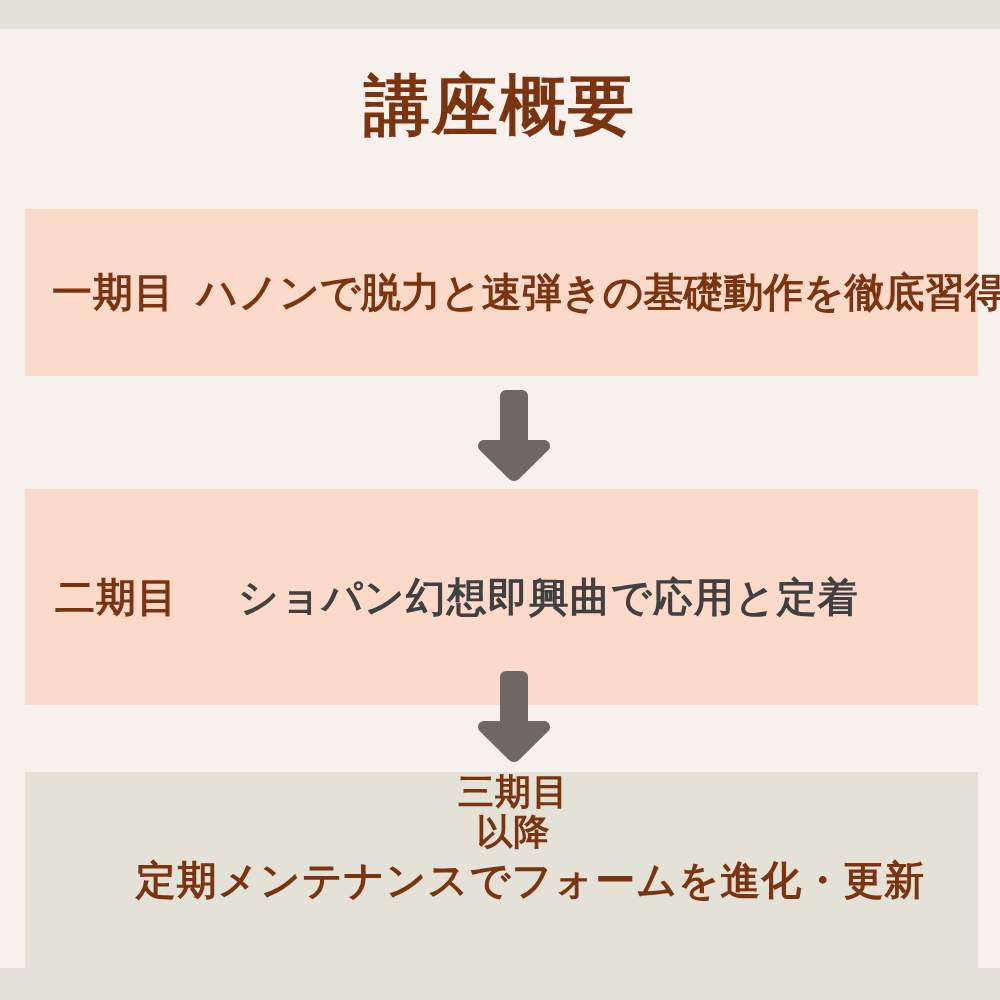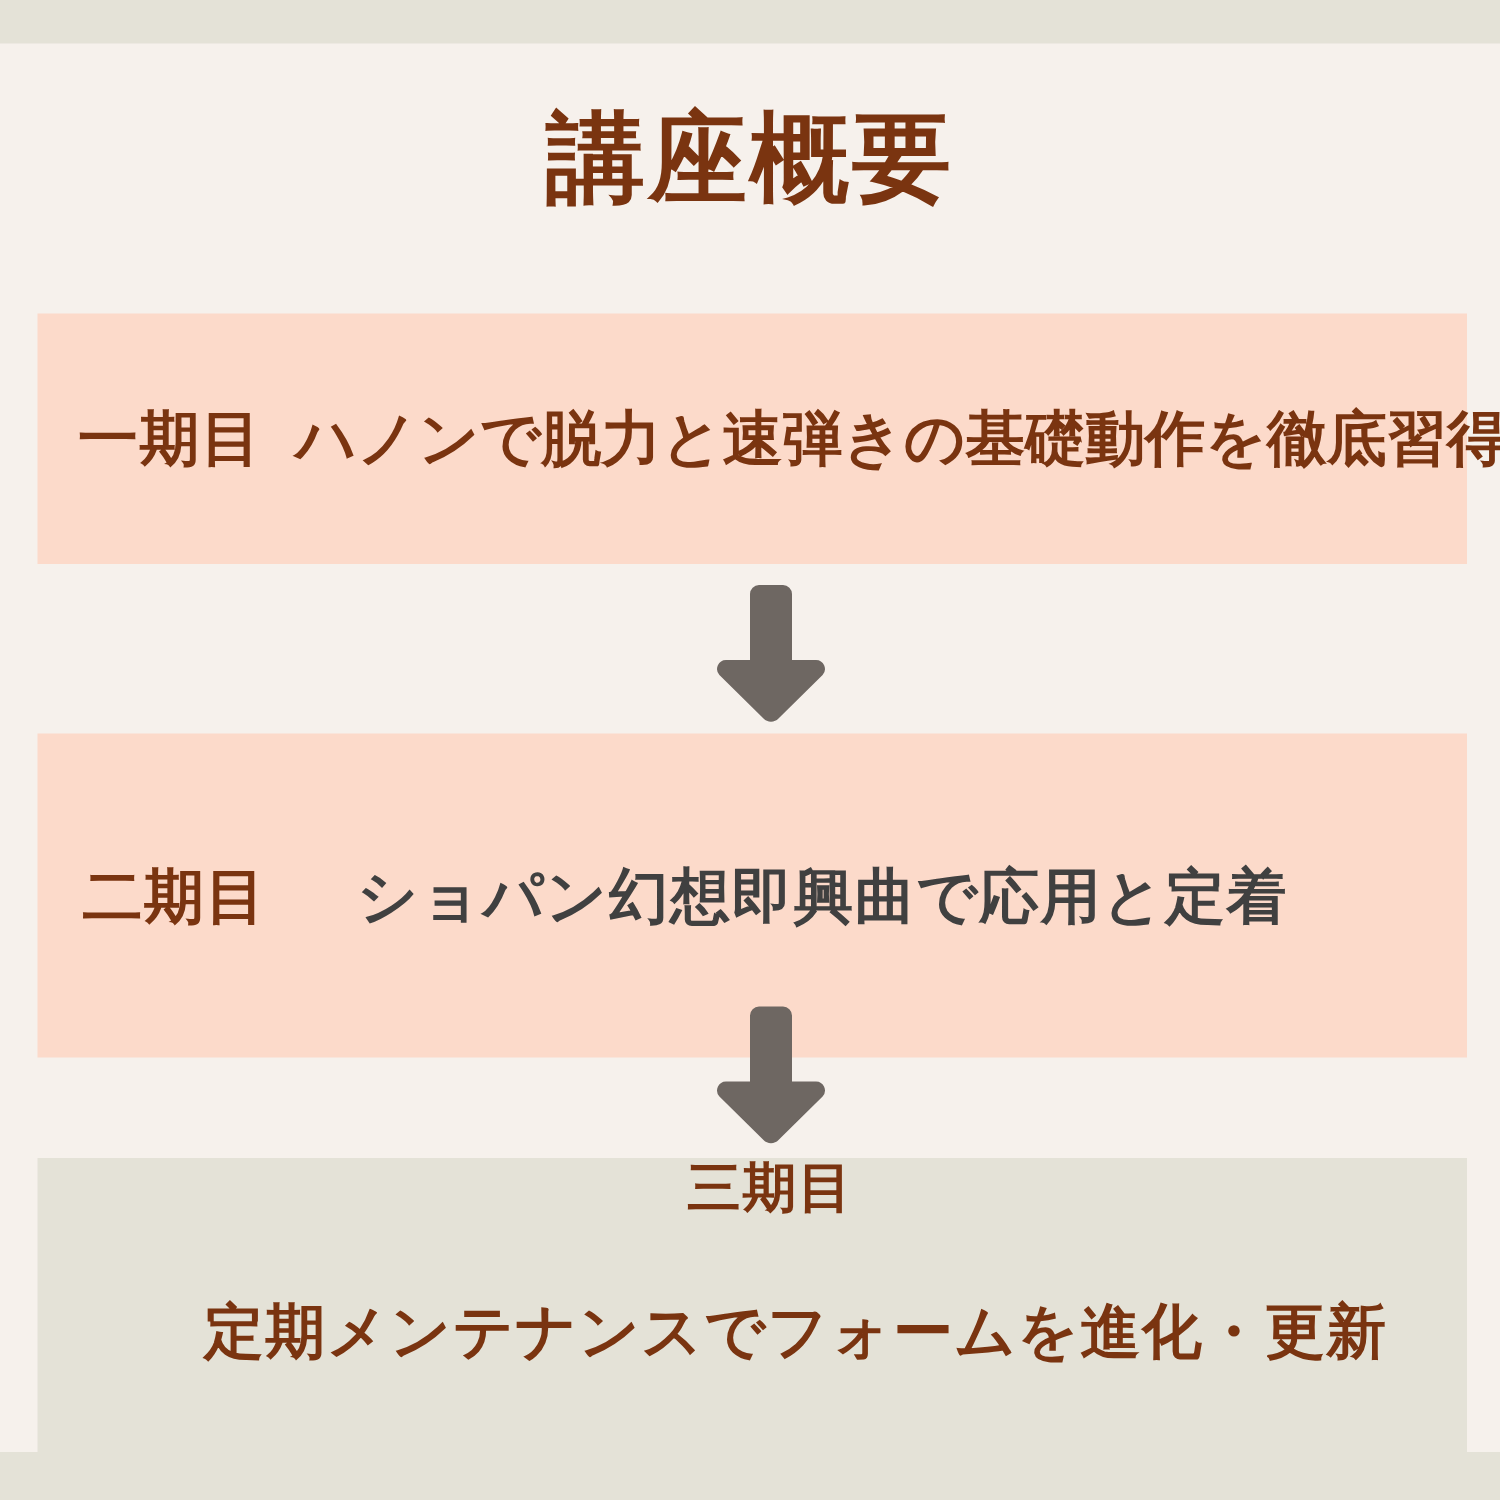--- a/index.html
+++ b/index.html
@@ -77,21 +77,21 @@
   .lbl-3 .lbl-line { display: block; }
 
   .stage-text {
     color: #7a3410;
     font-weight: 700;
     white-space: nowrap;
     flex: 0 0 auto;
   }
   .txt-1 { font-size: 40px; margin-left: 22px; letter-spacing: 0px; }
   .txt-2 { font-size: 40px; margin-left: 60px; letter-spacing: 1px; }
-  .txt-3 { font-size: 40px; margin-left: 34px; letter-spacing: 1px; margin-top: 48px; }
+  .txt-3 { font-size: 40px; margin-left: 34px; letter-spacing: 1px; }
 
   
   .arrow {
     position: absolute;
     width: 80px;
     height: 100px;
   }
   .arrow-1 { left: 474px; top: 386px; }
   .arrow-2 { left: 474px; top: 667px; }
   .arrow svg { display: block; width: 100%; height: 100%; }
@@ -123,19 +123,20 @@
 
   <div class="arrow arrow-2">
     <svg viewBox="0 0 80 100" xmlns="http://www.w3.org/2000/svg" aria-hidden="true">
       <path d="M32 4 h16 a6 6 0 0 1 6 6 v44 h16 a6 6 0 0 1 4.4 10 L45 93 a7 7 0 0 1 -10 0 L5.6 64 a6 6 0 0 1 4.4 -10 h16 V10 a6 6 0 0 1 6 -6 z" fill="#6e6762"></path>
     </svg>
   </div>
 
   <div class="row row-3" style="background: rgb(228, 226, 215);">
     <div class="stage-label lbl-3" style="color: rgb(122, 52, 16);">
       <span class="lbl-line">三期目</span>
+      <span class="lbl-line">以降</span>
     </div>
     <div class="stage-text txt-3" style="color: rgb(122, 52, 16);">定期メンテナンスでフォームを進化・更新</div>
   </div>
 
   <div class="band band-bottom" style="background: rgb(228, 226, 215);"></div>
 
 </div>
 
 </body></html>

